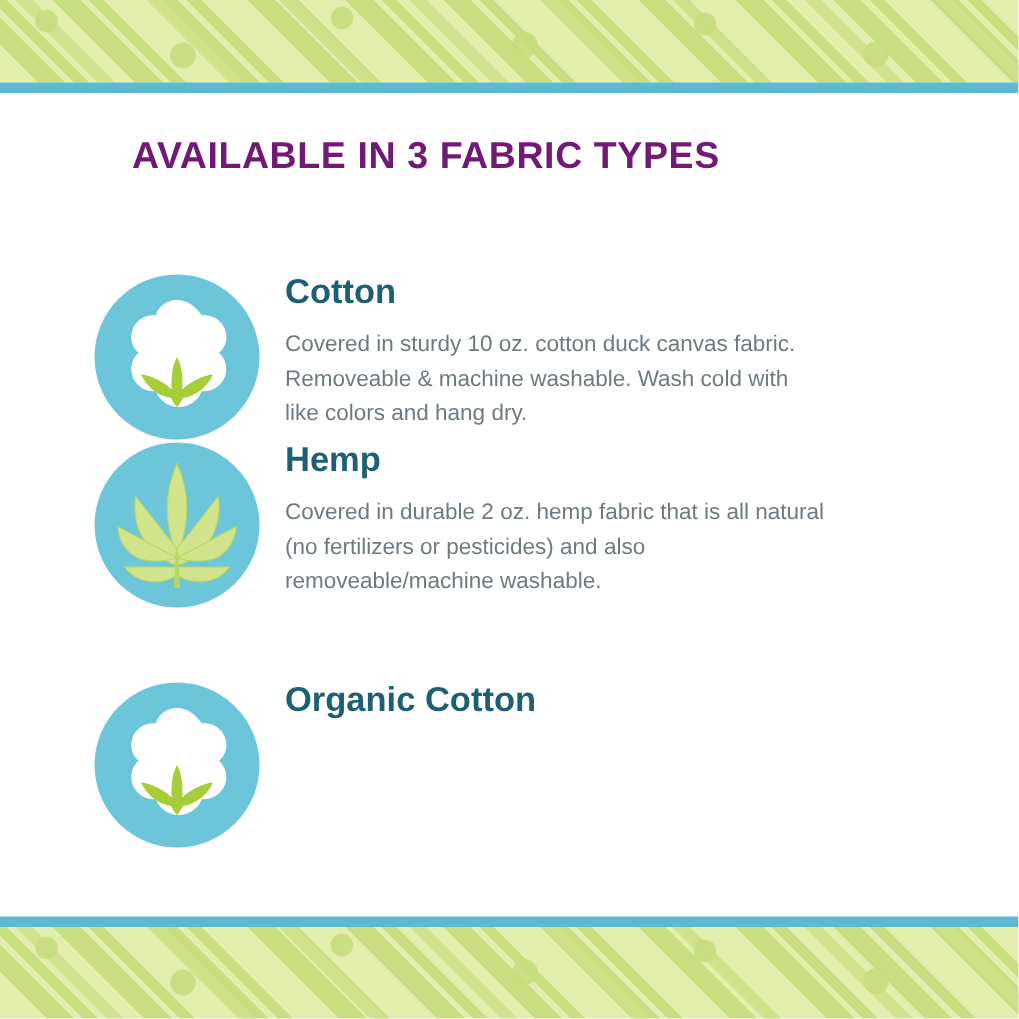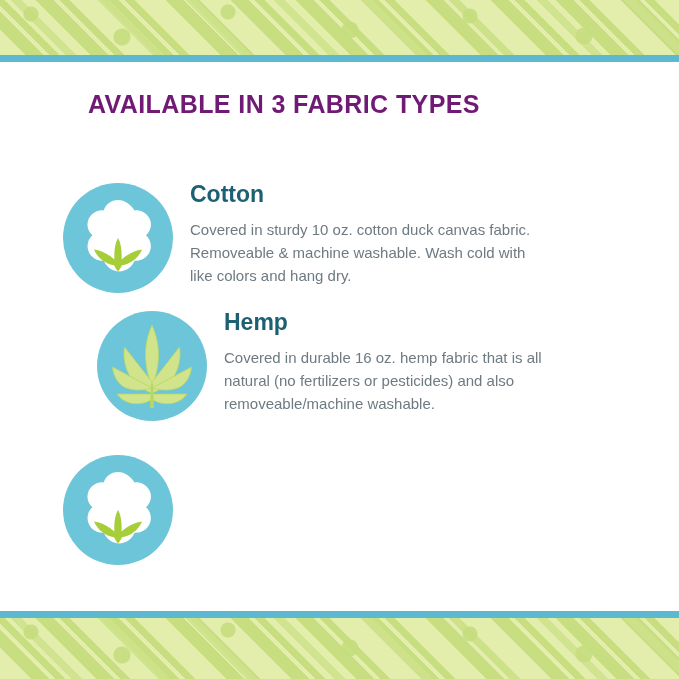--- a/index.html
+++ b/index.html
@@ -105,21 +105,21 @@
   }
 
   .fabric-row {
     position: absolute;
     left: 0;
     width: 679px;
     display: flex;
     align-items: flex-start;
   }
   #row-0 { top: 120px; }
-  #row-1 { top: 248px; padding-left: 34px; }
+  #row-1 { top: 232px; }
   #row-2 { top: 392px; }
 
   .icon-wrap {
     width: 190px;
     padding-left: 62px;
     flex: 0 0 auto;
   }
 
   .fabric-text {
     flex: 1 1 auto;
@@ -189,38 +189,39 @@
             <path d="M56 78 16.5 57c0.5 7.5 4 14.5 10 19 6 4.5 19 5.5 29.5 2z"></path>
             <path d="M56 78 95.5 57c-0.5 7.5-4 14.5-10 19-6 4.5-19 5.5-29.5 2z"></path>
             <path d="M56 84 21 84c3.5 5 9 8.5 15.5 9.5 6.5 1 14-0.5 19.5-4z"></path>
             <path d="M56 84 91 84c-3.5 5-9 8.5-15.5 9.5-6.5 1-14-0.5-19.5-4z"></path>
           </g>
           <path d="M55 74h2l1 24h-4z" fill="#b6d765"></path>
         </svg>
       </div>
       <div class="fabric-text">
         <div class="fabric-name">Hemp</div>
-        <div class="fabric-desc">Covered in durable 16 oz. hemp fabric that is all natural (no fertilizers or pesticides) and also removeable/machine washable.</div>
+        <div class="fabric-desc">Covered in durable 2 oz. hemp fabric that is all natural (no fertilizers or pesticides) and also removeable/machine washable.</div>
       </div>
     </div>
 
     <div class="fabric-row" id="row-2">
       <div class="icon-wrap">
         <svg width="112" height="112" viewBox="0 0 112 112" aria-hidden="true">
           <circle cx="56" cy="56" r="55" fill="#6cc5d8"></circle>
           <path d="M56 18c-7 0-12.5 4.4-14.2 10.4C35.5 27.2 28 31.6 26 38.8c-1.6 5.6.4 11 4.4 14.4
                    -3.6 3.2-5.6 8.2-4.6 13.6 1.4 7.4 8.4 12.6 16 12 2.6 6.2 8.6 10.6 15.4 10.6
                    6.8 0 12.8-4.4 15.4-10.6 7.6 0.6 14.6-4.6 16-12 1-5.4-1-10.4-4.6-13.6
                    4-3.4 6-8.8 4.4-14.4-2-7.2-9.5-11.6-15.8-10.4C68.5 22.4 63 18 56 18z" fill="#ffffff"></path>
           <path d="M56 56c-3 5-4 13-3.6 21.6C47 72.5 39.5 68.5 32 67.5c3.5 8.5 11.5 14.5 20 15.8
                    1.3 2.6 2.6 4.5 4 6.2 1.4-1.7 2.7-3.6 4-6.2 8.5-1.3 16.5-7.3 20-15.8
                    -7.5 1-15 5-20.4 10.1C60 69 59 61 56 56z" fill="#a6ce39"></path>
         </svg>
       </div>
       <div class="fabric-text">
+        <div class="fabric-name">Organic Cotton</div>
       </div>
     </div>
 
   </div>
 
   <div class="accent-rule" id="bot-rule"></div>
   <div class="border-band" id="bot-band">
     <div class="stripes"></div>
     <div class="stripes b"></div>
     <div class="dots"></div>

